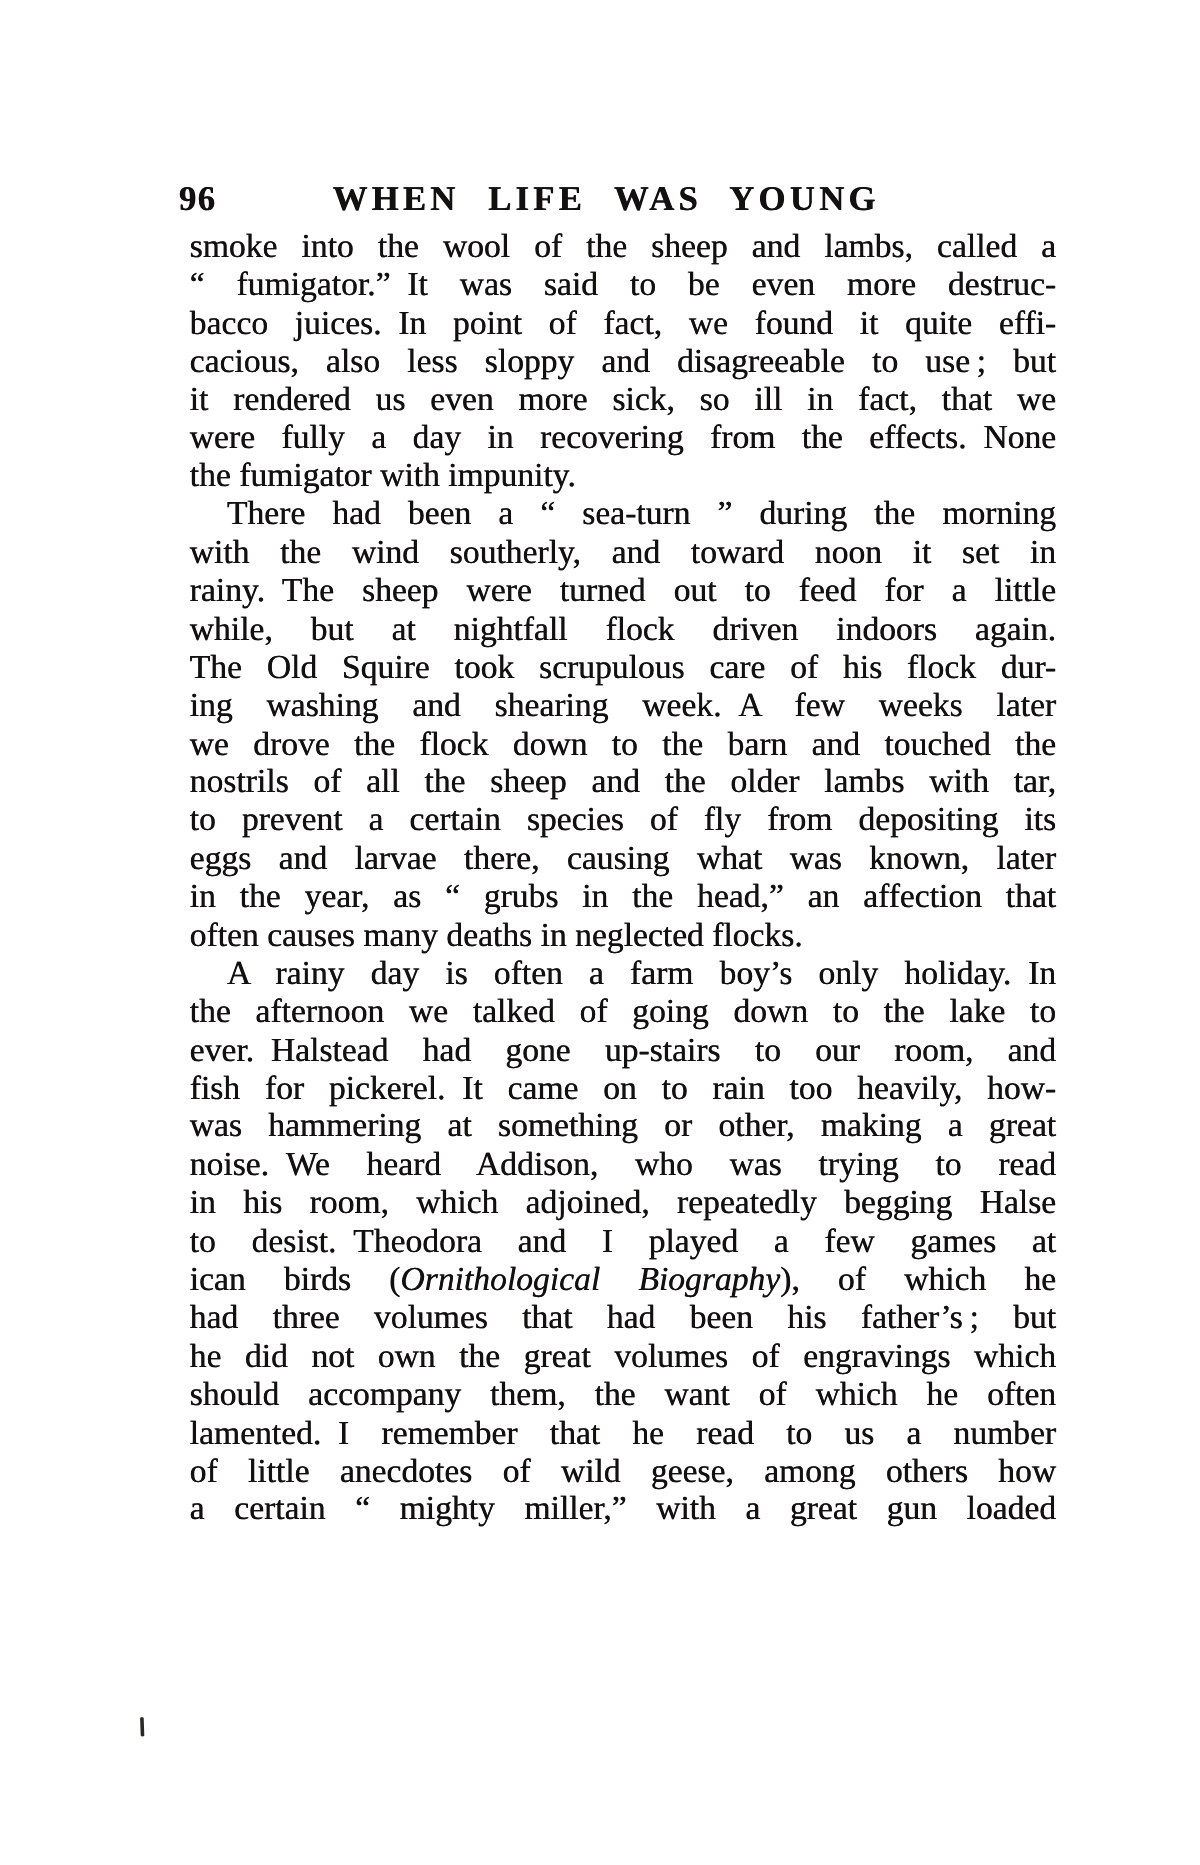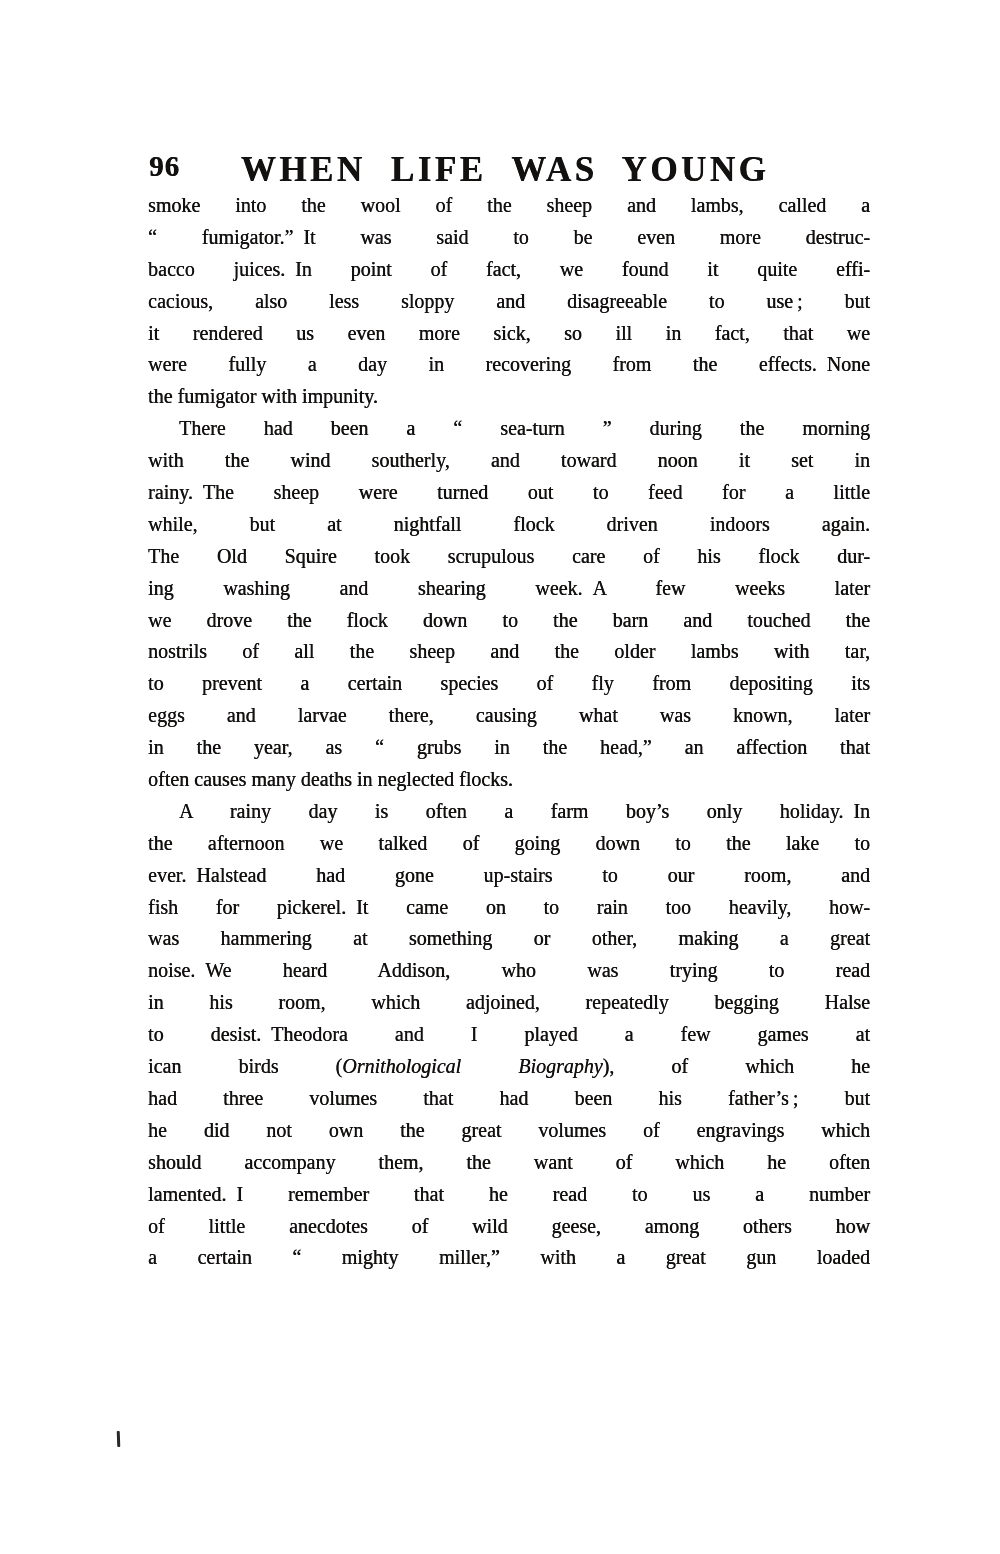--- a/index.html
+++ b/index.html
@@ -35,34 +35,34 @@
     font-weight: bold;
     letter-spacing: 1px;
     text-shadow: 0.4px 0 0 currentColor;
   }
   .running-title {
     position: absolute;
     left: 0;
     right: 0;
     top: 0;
     text-align: center;
-    font-size: 35px;
+    font-size: 29px;
     font-weight: bold;
     letter-spacing: 3.5px;
     word-spacing: 13px;
     text-shadow: 0.4px 0 0 currentColor;
     white-space: nowrap;
   }
   
   .body-text {
     position: absolute;
-    left: 148px;
+    left: 158px;
     top: 190px;
     width: 722px;
-    font-size: 20px;
+    font-size: 28px;
     line-height: 31.9px;
     text-shadow: 0.35px 0 0 currentColor;
   }
   .line {
     text-align: justify;
     text-align-last: justify;
     height: 31.9px;
     white-space: nowrap;
   }
   .line.endline {

